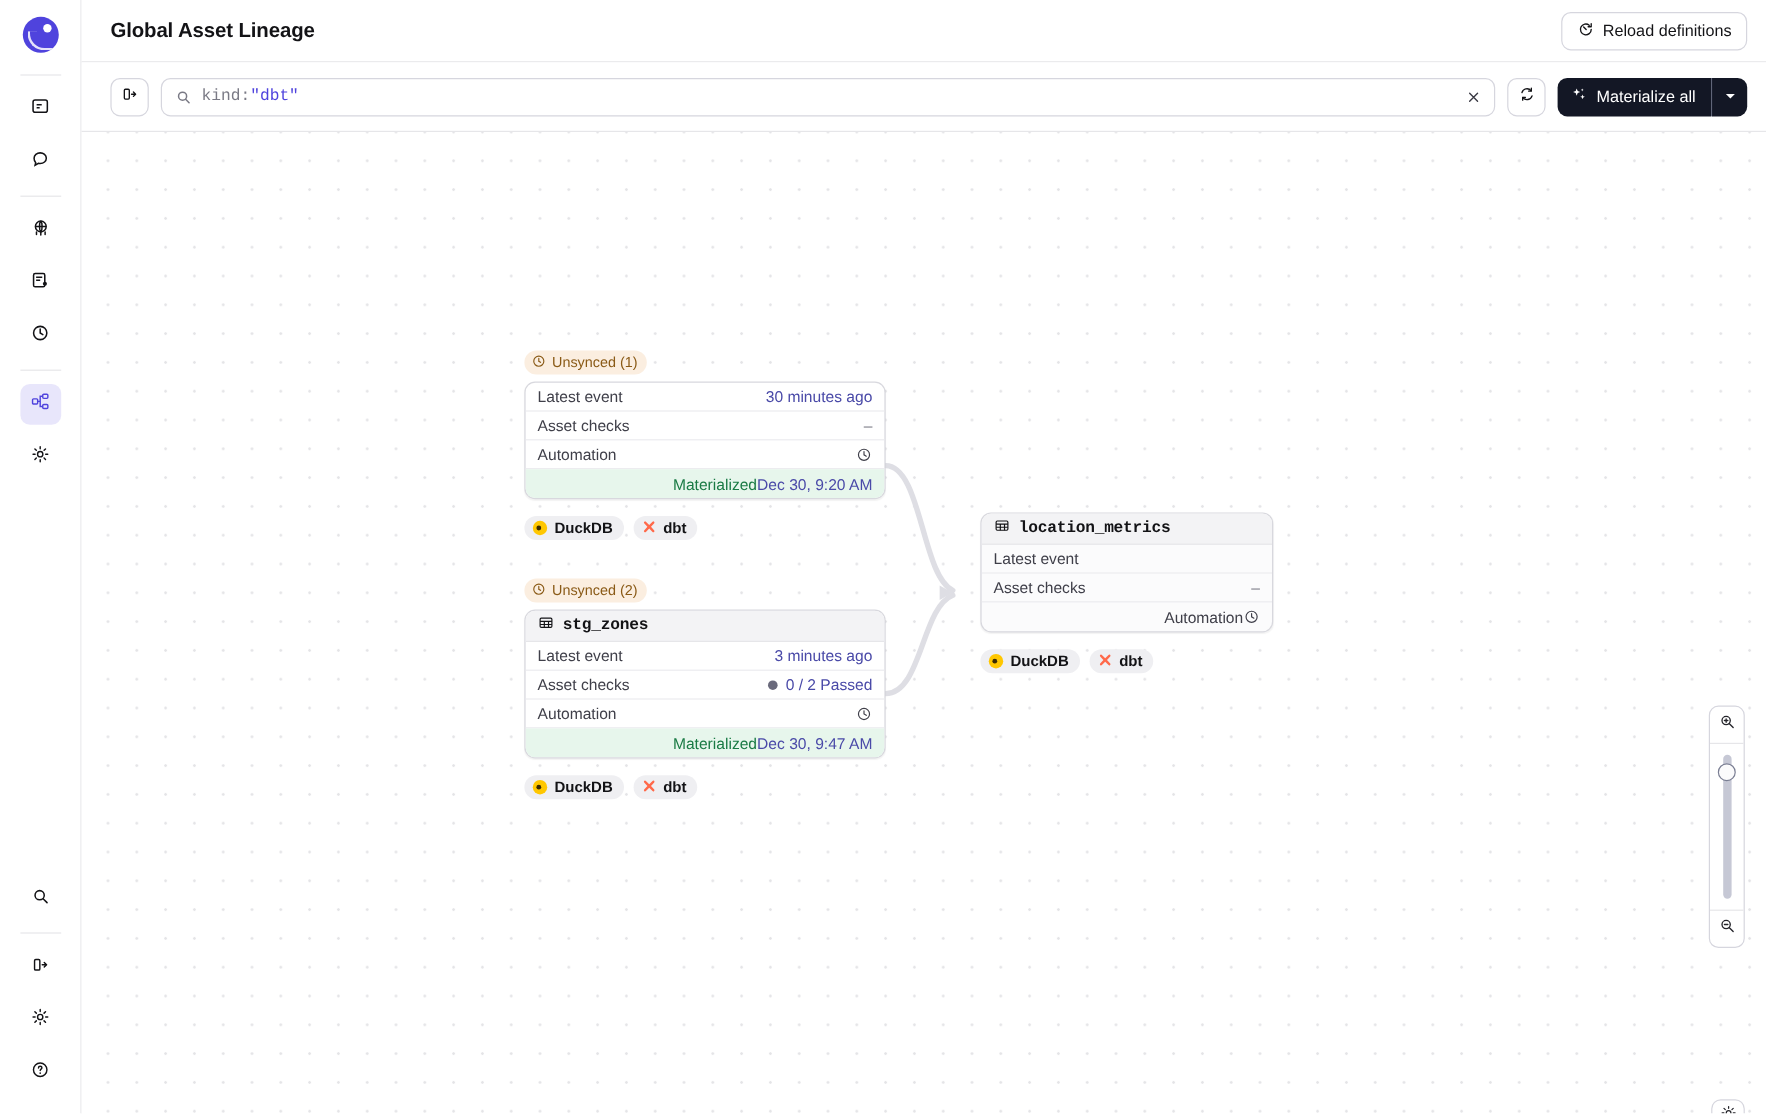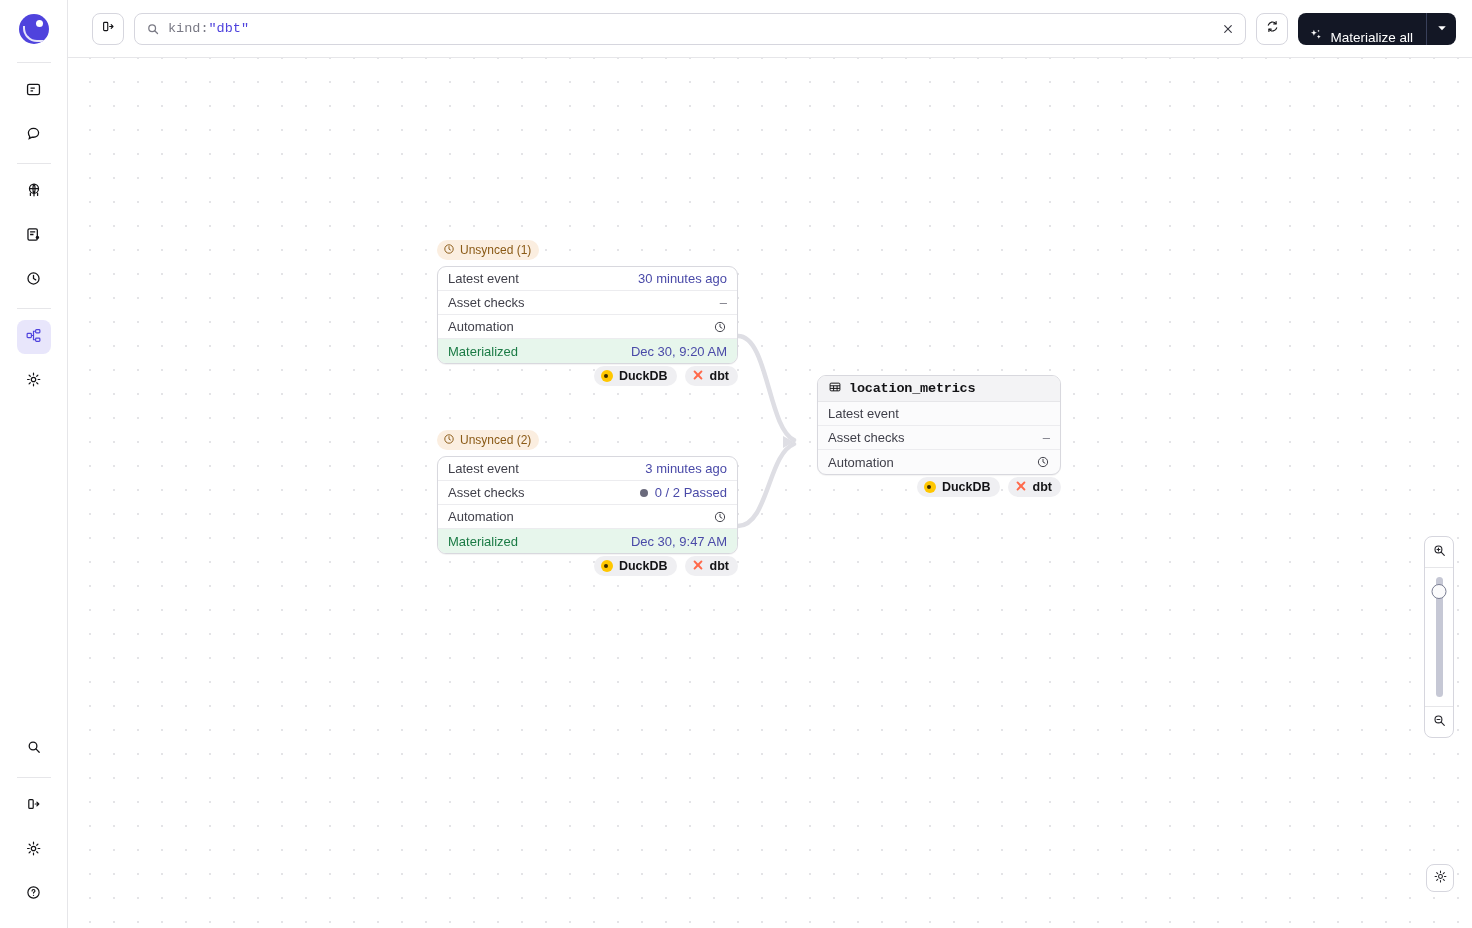--- a/index.html
+++ b/index.html
@@ -97,21 +97,21 @@
   .clear-x {
     position: absolute; right: 8px; top: 50%; transform: translateY(-50%);
     width: 18px; height: 18px; display: flex; align-items: center; justify-content: center;
     cursor: pointer; color: #3A3A44;
   }
   .mat-group { display: flex; flex: 0 0 auto; }
   .mat-btn {
     height: 32px; padding: 0 13px 0 11px;
     background: #131725; color: #fff; border: none;
     border-radius: 8px 0 0 8px;
-    display: inline-flex; align-items: flex-end; gap: 7px;
+    display: inline-flex; align-items: center; gap: 7px;
     font-size: 13.5px; font-weight: 500; cursor: pointer; font-family: inherit;
     white-space: nowrap;
   }
   .mat-caret {
     height: 32px; width: 30px;
     background: #131725; color: #fff; border: none;
     border-left: 1px solid #39405A;
     border-radius: 0 8px 8px 0;
     display: inline-flex; align-items: center; justify-content: center; cursor: pointer;
   }
@@ -146,29 +146,29 @@
   }
   .node-title {
     font-family: "Liberation Mono", "DejaVu Sans Mono", monospace;
     font-size: 13.5px; font-weight: 700; color: #131316; letter-spacing: -0.2px;
   }
   .node-row {
     height: 24px; display: flex; align-items: center; justify-content: space-between;
     padding: 0 10px; border-bottom: 1px solid #ECECEF;
     font-size: 13px; color: #3F3F49;
   }
-  .node-row:last-child { border-bottom: none; }
+  .node-row:last-child { border-bottom: none; justify-content: flex-end; }
   .row-val { font-size: 13px; color: #4A4AA8; display: inline-flex; align-items: center; gap: 7px; }
   .row-val.muted { color: #7A7A85; }
   .row-mat { background: #E7F6EC; }
   .row-mat .row-lbl { color: #1B7B45; }
   .row-never { background: #F2F2F4; color: #25252B; justify-content: flex-start; }
   .check-dot { width: 8px; height: 8px; border-radius: 50%; background: #6A6A7C; display: inline-block; }
 
-  .tags { display: flex; gap: 8px; justify-content: flex-end; margin-top: 2px; }
+  .tags { display: flex; gap: 8px; margin-top: 14px; }
   .tag {
     display: inline-flex; align-items: center; gap: 6px;
     height: 20px; padding: 0 9px 0 7px;
     background: #EFEFF2; border-radius: 10px;
     font-size: 12.5px; font-weight: 700; color: #131316; cursor: pointer;
     white-space: nowrap;
   }
   .duck-ico {
     width: 12px; height: 12px; border-radius: 50%; background: #FFC700;
     position: relative; flex: 0 0 12px;
@@ -328,20 +328,34 @@
             <path d="M8.3 8.2c0-1 .8-1.7 1.7-1.7s1.7.7 1.7 1.6c0 1.3-1.7 1.3-1.7 2.6" stroke-linecap="round"></path>
             <circle cx="10" cy="13.3" r=".8" fill="currentColor" stroke="none"></circle>
           </svg>
         </span>
       </div>
     </div>
   </div>
 
   <div class="main">
 
+    <div class="topbar">
+      <div class="page-title">Global Asset Lineage</div>
+      <div class="topbar-spacer"></div>
+      <div class="reload-btn">
+        <span>
+          <svg width="15" height="15" viewBox="0 0 20 20" fill="none" stroke="currentColor" stroke-width="1.5">
+            <path d="M16 10a6 6 0 1 1-2.2-4.6" stroke-linecap="round"></path>
+            <path d="M16 3.6V7h-3.4" stroke-linecap="round" stroke-linejoin="round"></path>
+            <path d="M7.6 7.4l2.8 2.8" stroke-linecap="round"></path>
+          </svg>
+        </span>
+        <span>Reload definitions</span>
+      </div>
+    </div>
 
     <div class="toolbar">
       <div class="icon-sq-btn">
         <span>
           <svg width="15" height="15" viewBox="0 0 20 20" fill="none" stroke="currentColor" stroke-width="1.5">
             <rect x="3.5" y="4.5" width="5.5" height="11" rx="1.2"></rect>
             <path d="M11.5 10h4.2M13.6 7.6L16 10l-2.4 2.4" stroke-linecap="round" stroke-linejoin="round"></path>
           </svg>
         </span>
       </div>
@@ -456,20 +470,29 @@
         <div class="badge-unsynced">
           <span>
             <svg width="12" height="12" viewBox="0 0 20 20" fill="none" stroke="currentColor" stroke-width="1.6">
               <circle cx="10" cy="10" r="7"></circle>
                 <path d="M10 6v4.2l2.4 1.4" stroke-linecap="round"></path>
             </svg>
           </span>
           <span>Unsynced (2)</span>
         </div>
         <div class="node-box">
+          <div class="node-head">
+            <span>
+              <svg width="14" height="14" viewBox="0 0 20 20" fill="none" stroke="#131316" stroke-width="1.4">
+                <rect x="3" y="4.5" width="14" height="11" rx="1.4"></rect>
+                  <path d="M3 8.3h14M3 12h14M8 8.3v7.2M13 8.3v7.2"></path>
+              </svg>
+            </span>
+            <span class="node-title">stg_zones</span>
+          </div>
           <div class="node-row">
             <span class="row-lbl">Latest event</span>
             <span class="row-val">3 minutes ago</span>
           </div>
           <div class="node-row">
             <span class="row-lbl">Asset checks</span>
             <span class="row-val">
               <span class="check-dot"></span>
               <span>0 / 2 Passed</span>
             </span>

